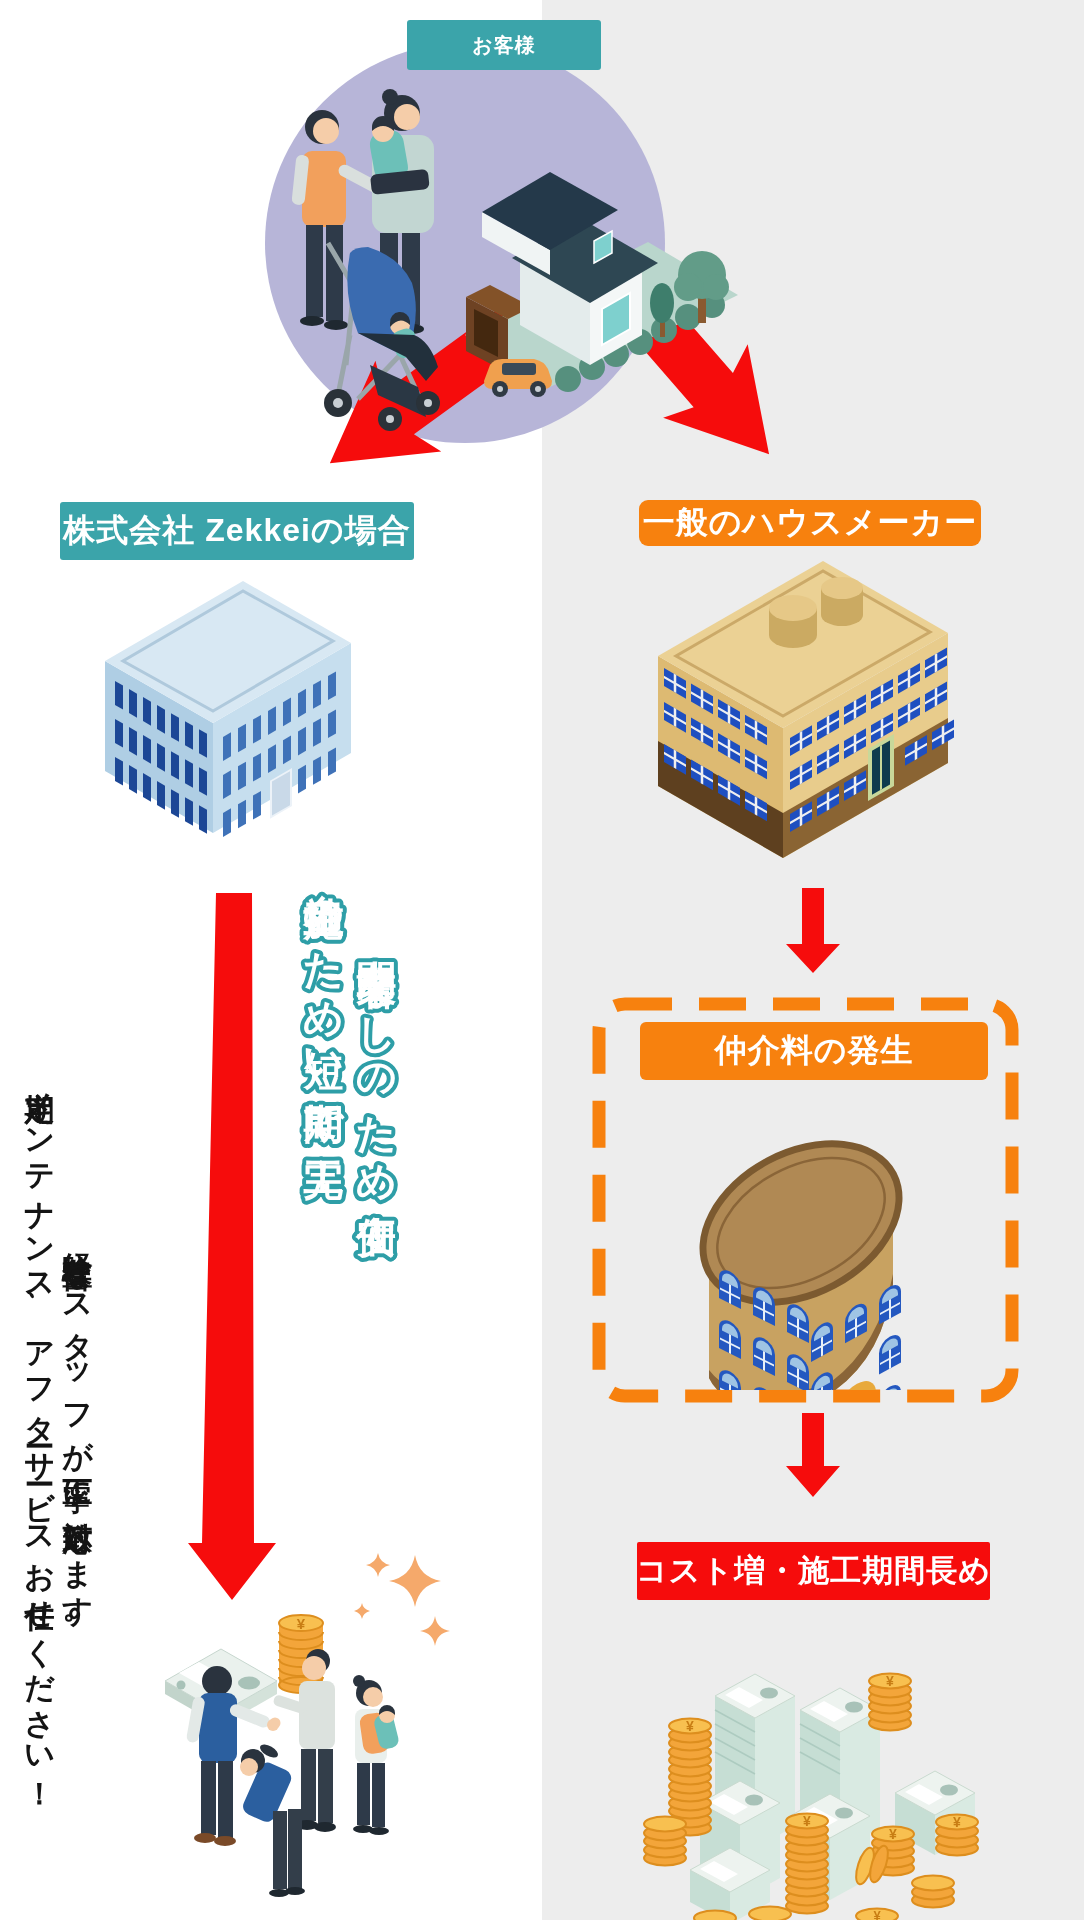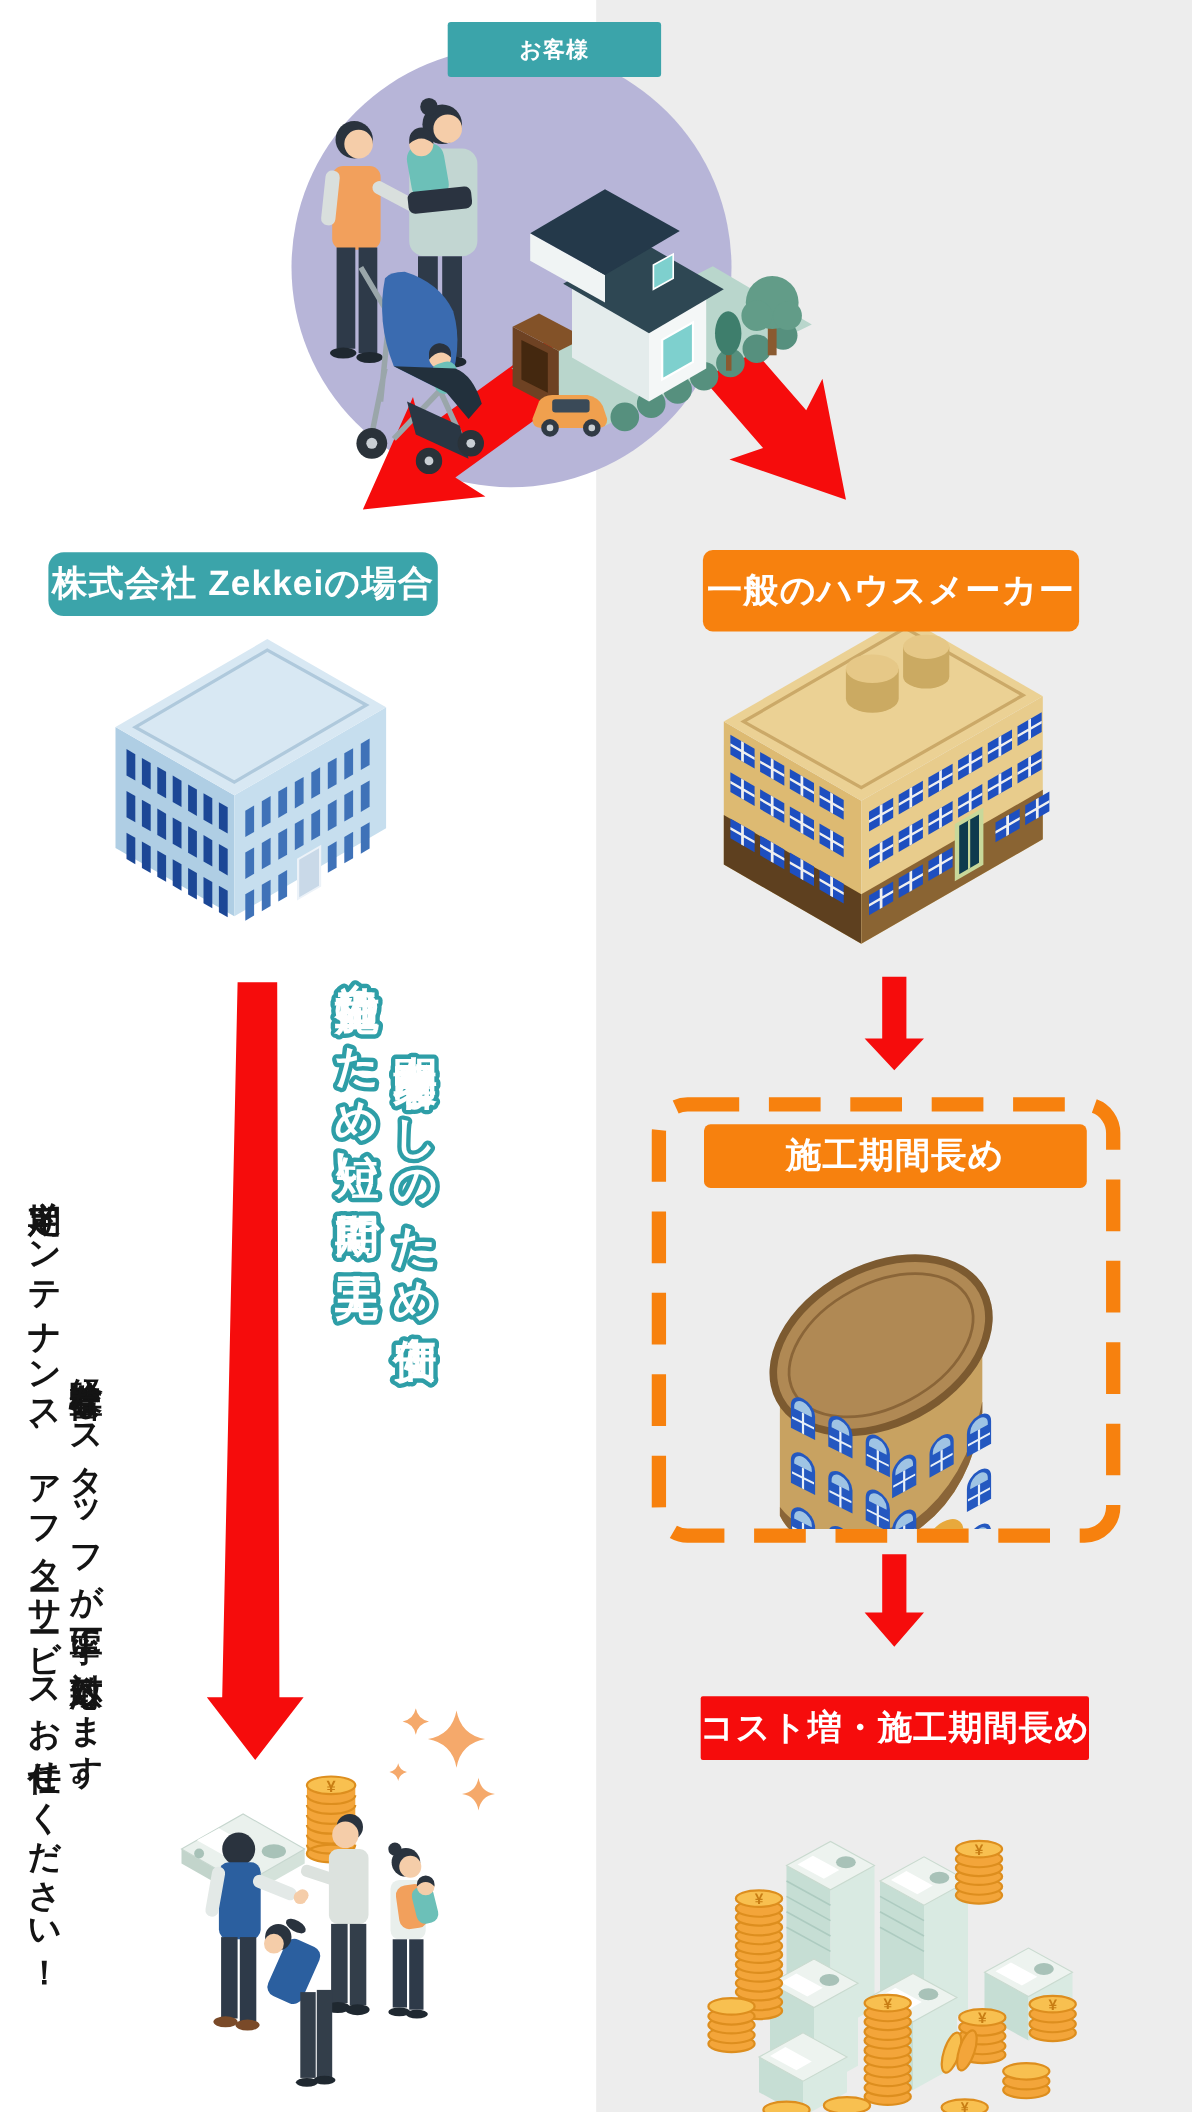--- a/index.html
+++ b/index.html
@@ -5,22 +5,22 @@
   html,body{margin:0;padding:0;}
   body{width:1084px;height:1920px;position:relative;overflow:hidden;background:#FFFFFF;
        font-family:"Liberation Sans","DejaVu Sans",sans-serif;}
   .abs{position:absolute;}
   #bg-right{left:542px;top:0;width:542px;height:1920px;background:#EDEDED;z-index:0;}
   #base-art{left:0;top:0;z-index:1;}
   .illo{z-index:2;}
   .lbl{z-index:3;display:flex;align-items:center;justify-content:center;
        color:#fff;font-weight:700;letter-spacing:1px;white-space:nowrap;}
   #lbl-customer{left:407px;top:20px;width:194px;height:50px;background:#3BA4AA;border-radius:3px;font-size:20px;}
-  #lbl-zekkei{left:44px;top:502px;width:354px;height:58px;background:#3BA4AA;border-radius:14px;font-size:32px;}
-  #lbl-maker{left:639px;top:500px;width:342px;height:74px;background:#F7810E;border-radius:9px;font-size:32px;}
+  #lbl-zekkei{left:60px;top:502px;width:354px;height:58px;background:#3BA4AA;border-radius:3px;font-size:32px;}
+  #lbl-maker{left:639px;top:500px;width:342px;height:46px;background:#F7810E;border-radius:9px;font-size:32px;}
   #lbl-broker{left:640px;top:1022px;width:348px;height:58px;background:#F7810E;border-radius:6px;font-size:32px;}
   #lbl-cost{left:637px;top:1542px;width:353px;height:58px;background:#F60C0C;border-radius:2px;font-size:31px;text-align:center;}
   #vt-teal{left:270px;top:850px;z-index:3;}
   .vt-black{z-index:3;writing-mode:vertical-rl;text-orientation:mixed;
             color:#141414;font-weight:700;font-size:30px;letter-spacing:2px;line-height:1.15;white-space:nowrap;}
   #vt-black-1{left:60px;top:1230px;}
   #vt-black-2{left:22px;top:1068px;}
 </style>
 </head>
 <body>
@@ -463,21 +463,21 @@
     <text x="258" y="221" text-anchor="middle" font-size="14" font-weight="bold" fill="#C87D14">¥</text>
     <text x="322" y="209" text-anchor="middle" font-size="14" font-weight="bold" fill="#C87D14">¥</text>
     <text x="255" y="68" text-anchor="middle" font-size="14" font-weight="bold" fill="#C87D14">¥</text>
     <text x="242" y="302" text-anchor="middle" font-size="13" font-weight="bold" fill="#C87D14">¥</text>
   </g>
 </svg>
 
 <div id="lbl-customer" class="abs lbl">お客様</div>
 <div id="lbl-zekkei" class="abs lbl">株式会社 Zekkeiの場合</div>
 <div id="lbl-maker" class="abs lbl">一般のハウスメーカー</div>
-<div id="lbl-broker" class="abs lbl">施工期間長め</div>
+<div id="lbl-broker" class="abs lbl">仲介料の発生</div>
 <div id="lbl-cost" class="abs lbl">コスト増・施工期間長め</div>
 
 <svg id="vt-teal" class="abs" width="170" height="720" viewBox="0 0 170 720">
   <text x="107" y="78" style="writing-mode:vertical-rl;text-orientation:upright" font-size="40" font-weight="800" letter-spacing="3" fill="#FFFFFF" stroke="#2E9EA7" stroke-width="8" stroke-linejoin="round" paint-order="stroke">中間業者なしのため安価！</text>
   <text x="54" y="12" style="writing-mode:vertical-rl;text-orientation:upright" font-size="40" font-weight="800" letter-spacing="3" fill="#FFFFFF" stroke="#2E9EA7" stroke-width="8" stroke-linejoin="round" paint-order="stroke">自社施工のため短い期間で完工！</text>
 </svg>
 
 <div id="vt-black-1" class="abs vt-black">経験豊富なスタッフが丁寧に対応致します。</div>
 <div id="vt-black-2" class="abs vt-black">定期メンテナンス、アフターサービスお任せください！</div>
 

